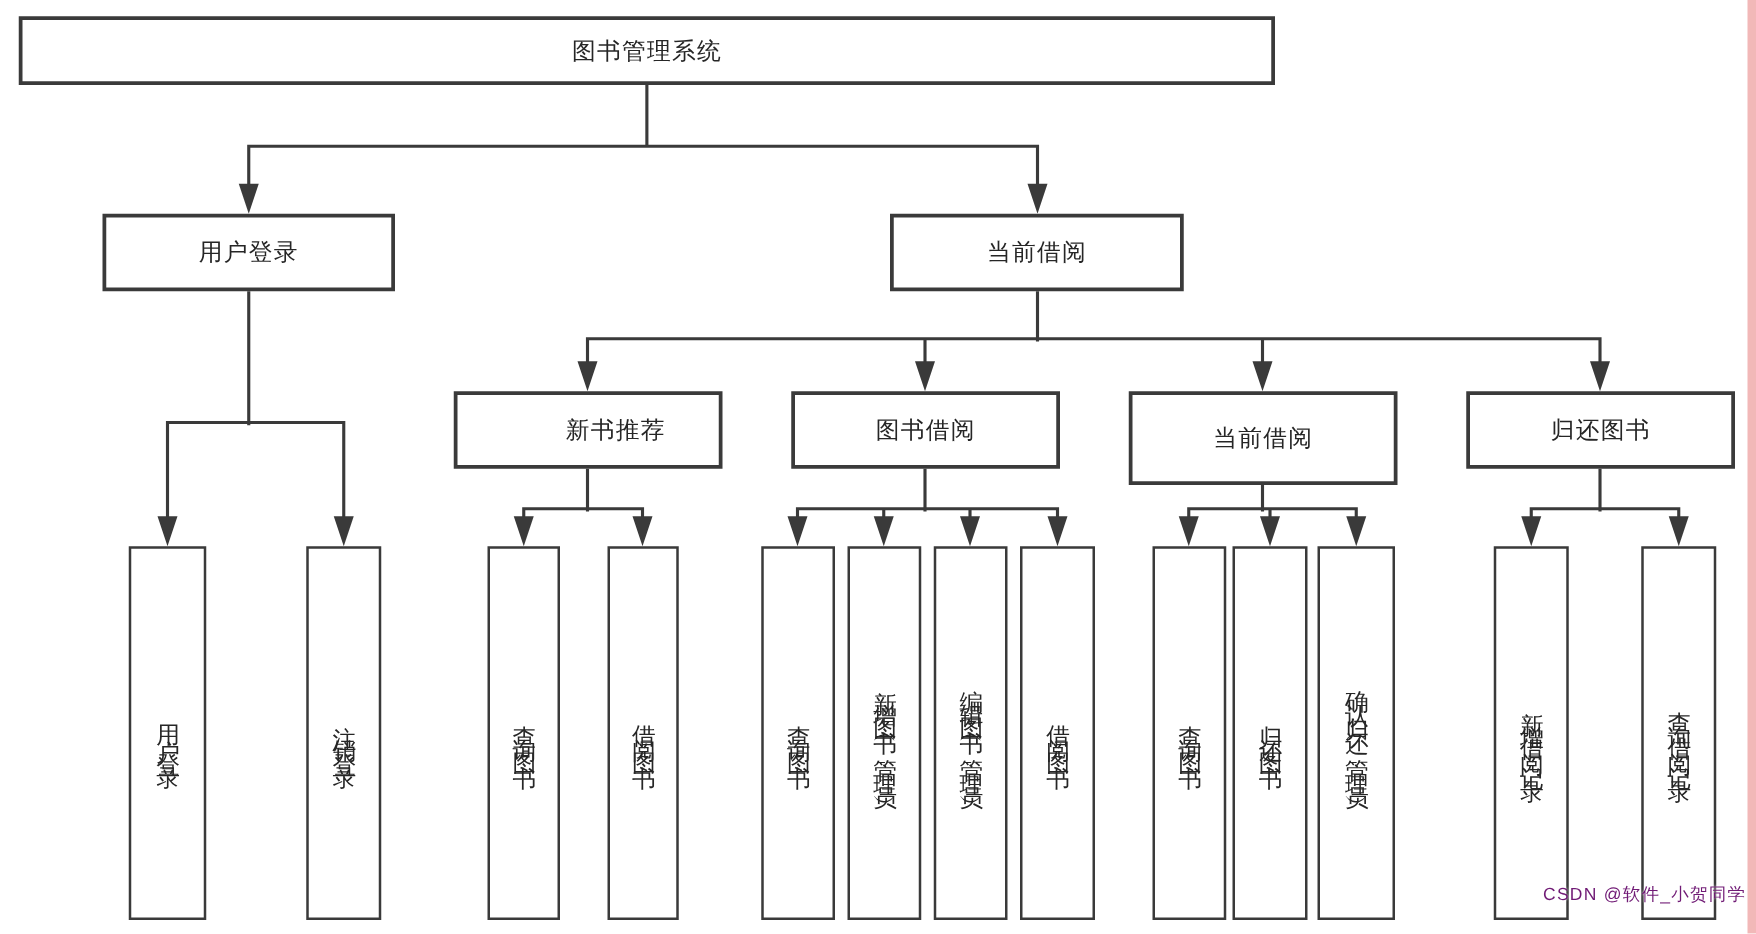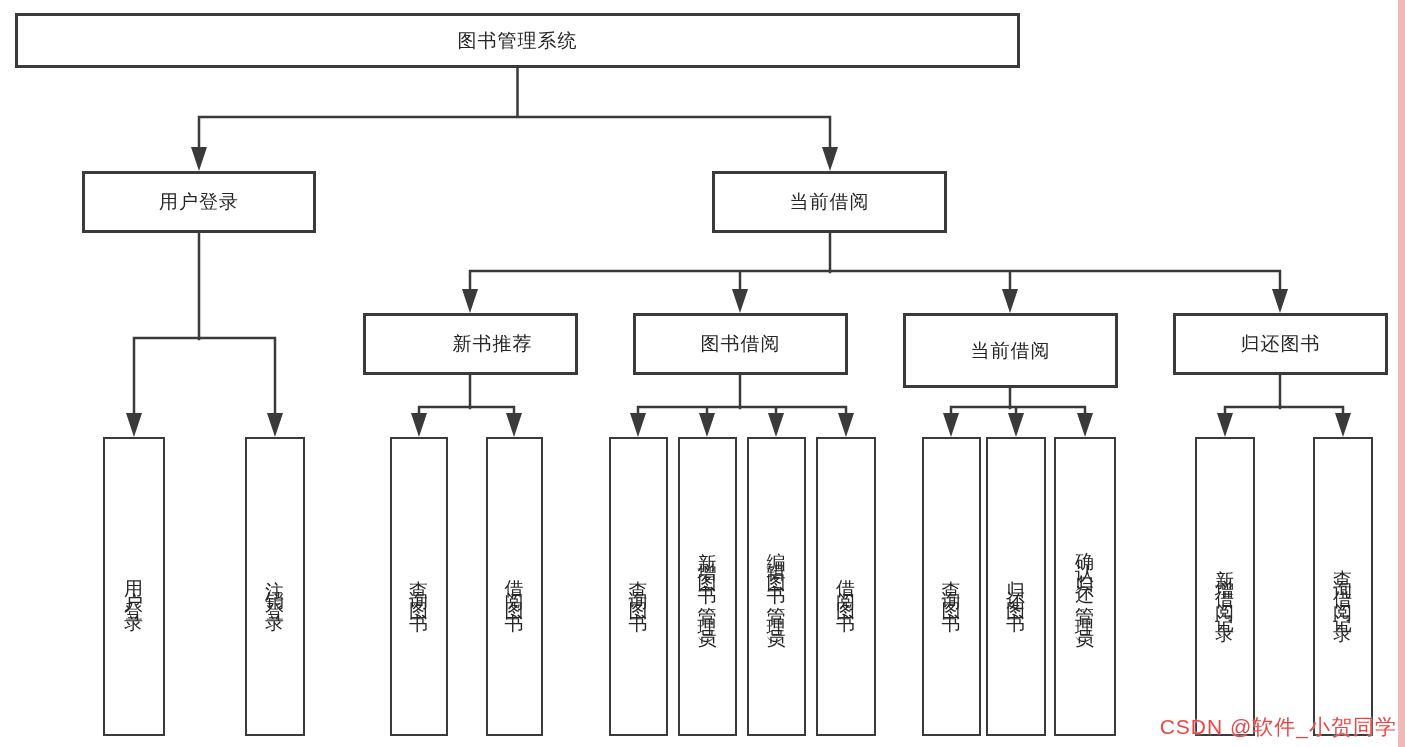--- a/index.html
+++ b/index.html
@@ -16,22 +16,22 @@
   .hbox { font-size:19px; letter-spacing:1px; font-weight:400; }
   .vbox { border-width:2.5px; }
   .vbox .vtext {
     writing-mode:vertical-rl; text-orientation:mixed;
     font-size:19px; letter-spacing:11px; line-height:1;
   }
   svg.wires { position:absolute; left:0; top:0; z-index:1; }
   svg.wires path { stroke:#3a3a3a; stroke-width:2.5; fill:none; stroke-linecap:square; }
   svg.wires polygon { fill:#3a3a3a; stroke:none; }
   .watermark {
-    position:absolute; right:8px; bottom:6px; z-index:5;
-    font-size:21px; color:#ef4444; letter-spacing:1px;
+    position:absolute; right:8px; bottom:22px; z-index:5;
+    font-size:14px; color:#701a75; letter-spacing:1px;
     text-shadow:0 0 2px #ffffff;
   }
   .edge-strip {
     position:absolute; right:0; top:0; width:7px; height:747px;
     background:#f2b8b8; z-index:6;
   }
 </style>
 </head>
 <body>
 

